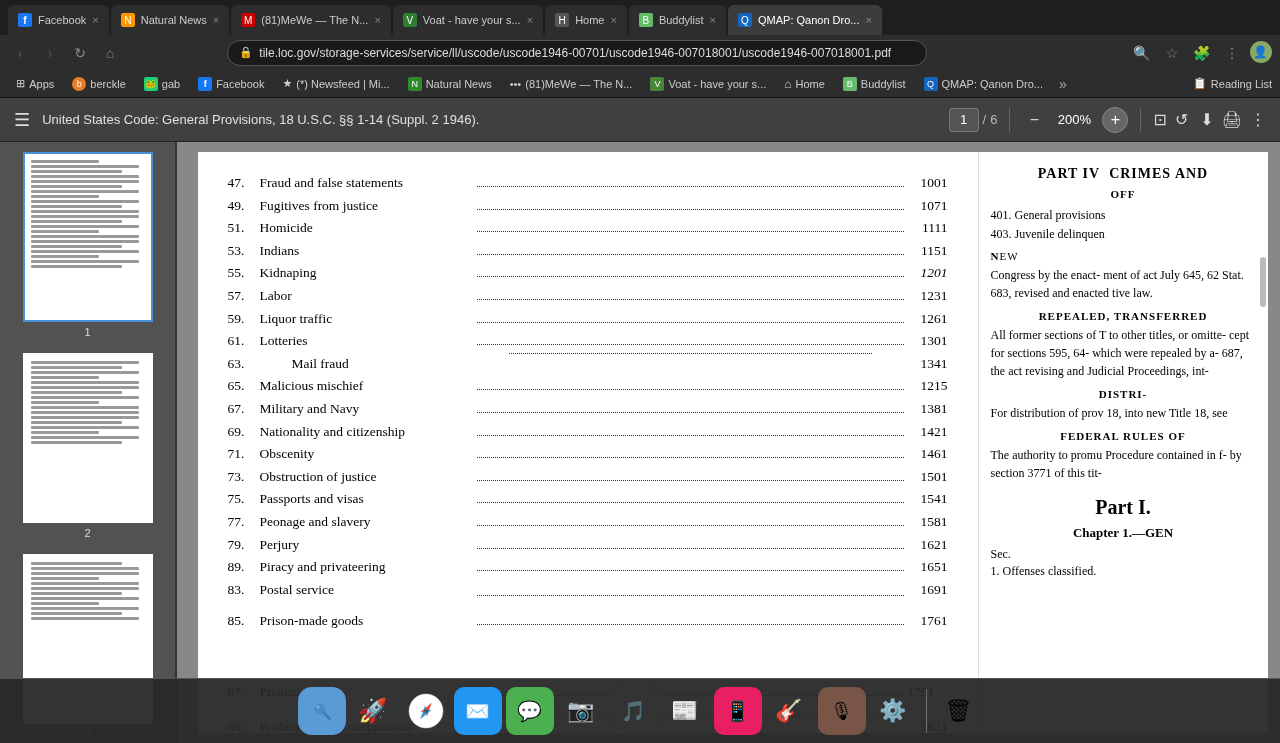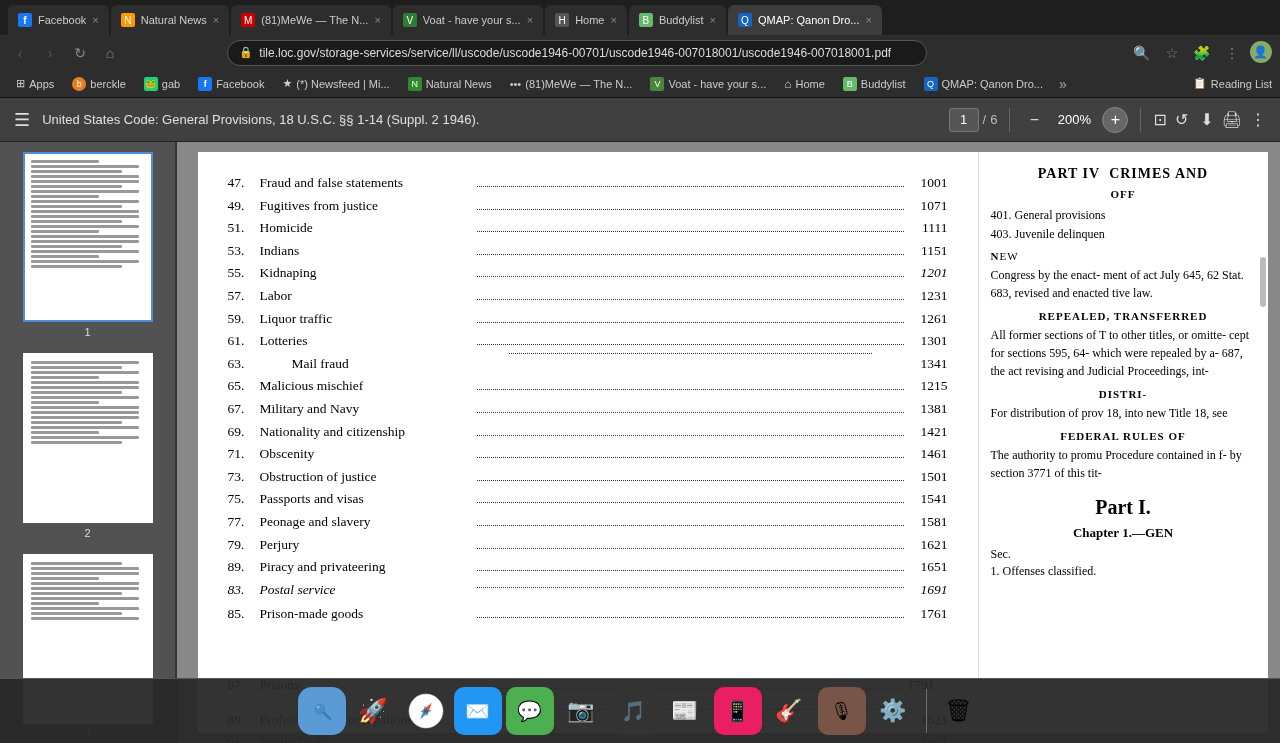--- a/index.html
+++ b/index.html
@@ -387,21 +387,21 @@
             <span style="flex:1;">Perjury</span>
             <span style="flex:2;border-bottom:1px dotted #333;margin:0 4px 4px;"></span>
             <span style="min-width:40px;text-align:right;">1621</span>
           </div>
           <div style="display:flex;align-items:baseline;margin-bottom:1px;">
             <span style="min-width:32px;">89.</span>
             <span style="flex:1;">Piracy and privateering</span>
             <span style="flex:2;border-bottom:1px dotted #333;margin:0 4px 4px;"></span>
             <span style="min-width:40px;text-align:right;">1651</span>
           </div>
-          <div style="display:flex;align-items:center;margin-bottom:3px;font-style:italic;">
+          <div style="display:flex;align-items:flex-end;margin-bottom:10px;">
             <span style="min-width:32px;">83.</span>
             <span style="flex:1;">Postal service</span>
             <span style="flex:2;border-bottom:1px dotted #333;margin:0 4px 4px;"></span>
             <span style="min-width:40px;text-align:right;">1691</span>
           </div>
           <div style="display:flex;align-items:baseline;margin-bottom:1px;">
             <span style="min-width:32px;">85.</span>
             <span style="flex:1;">Prison-made goods</span>
             <span style="flex:2;border-bottom:1px dotted #333;margin:0 4px 4px;"></span>
             <span style="min-width:40px;text-align:right;">1761</span>

